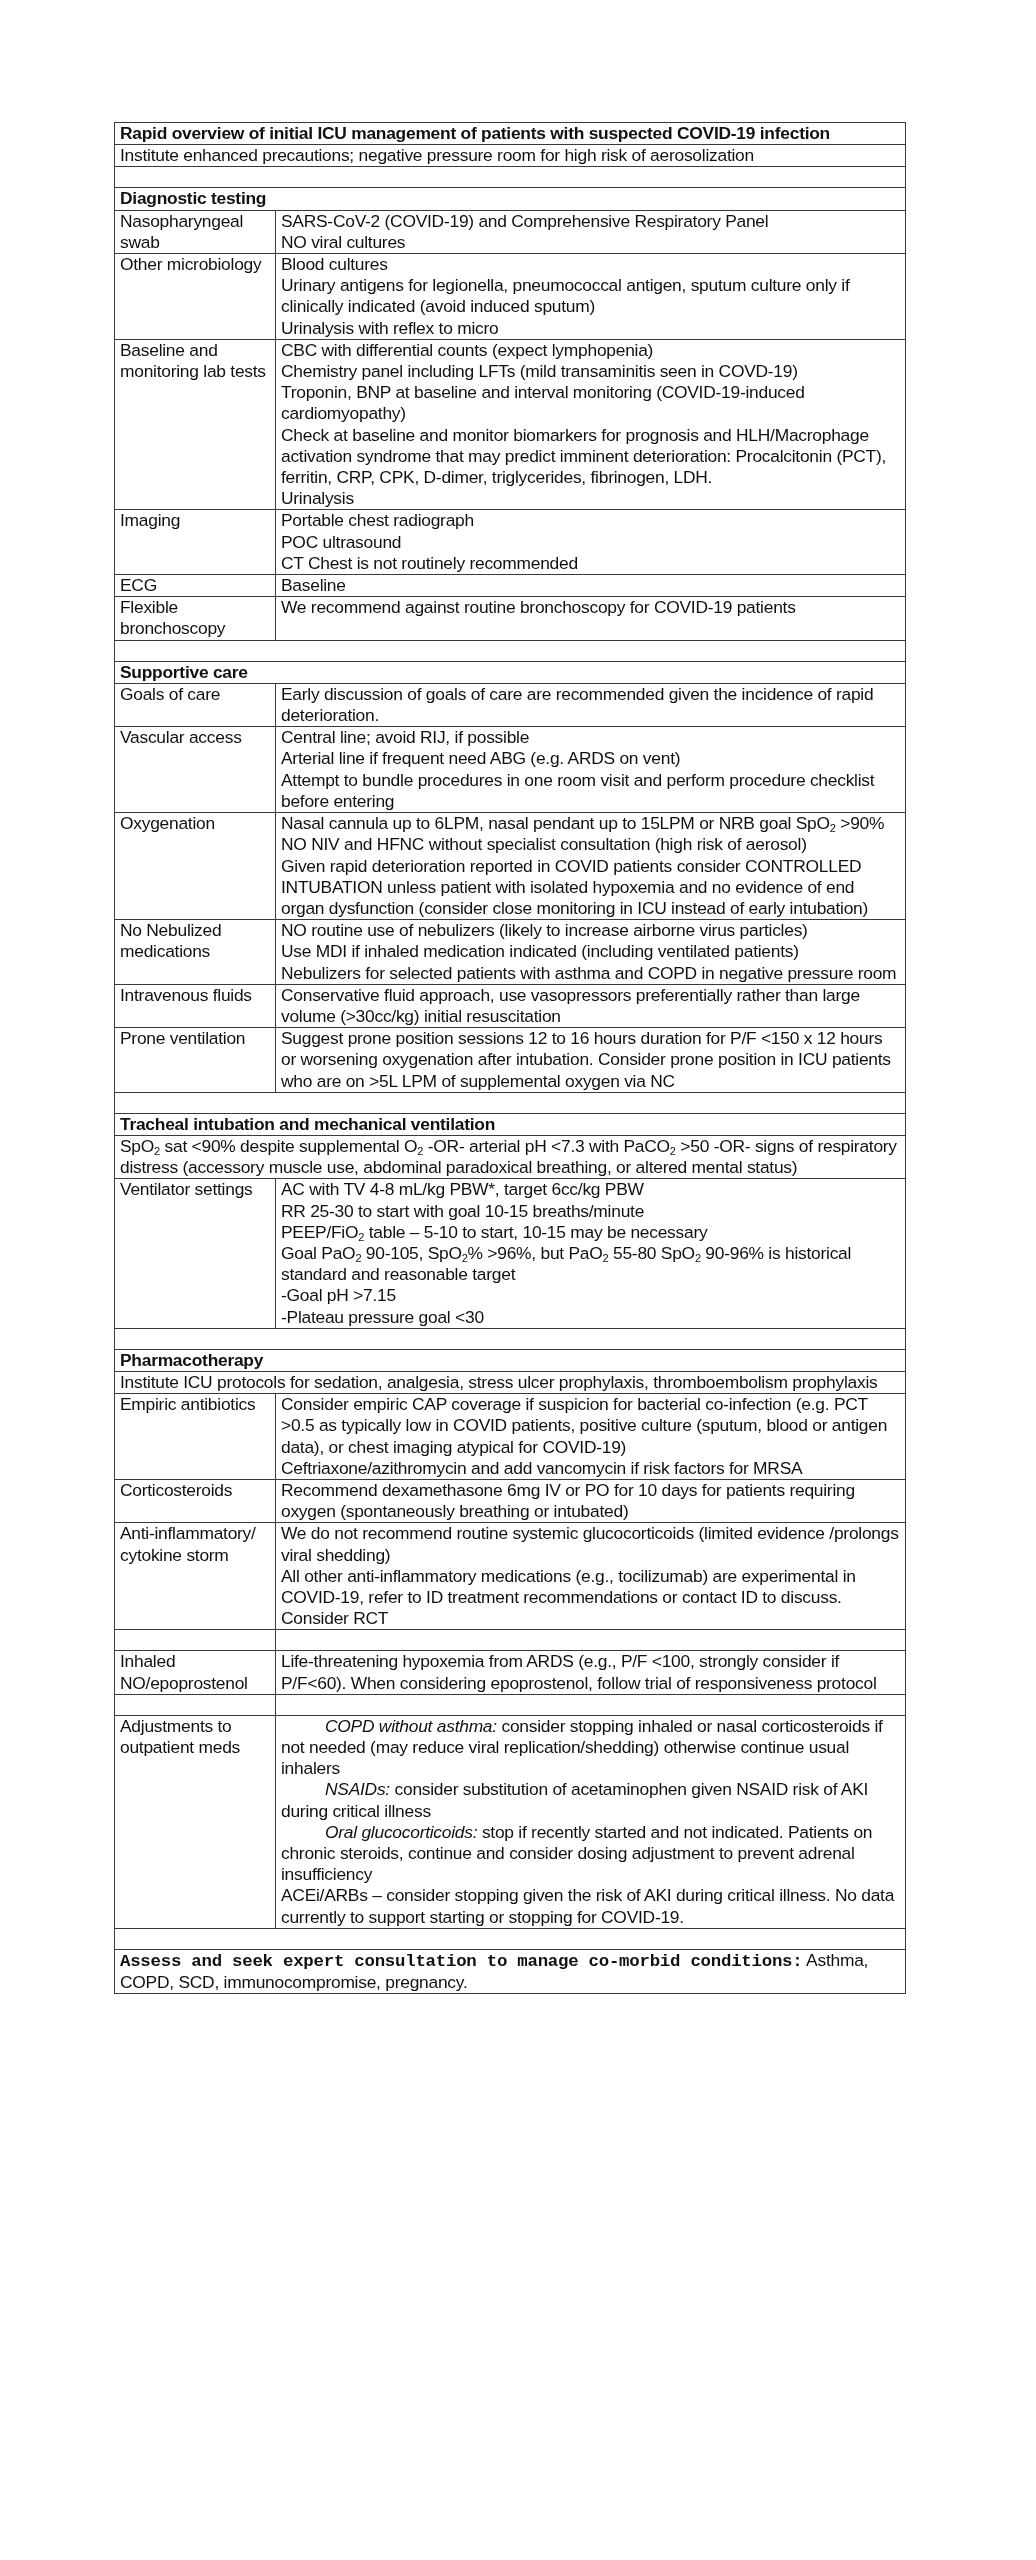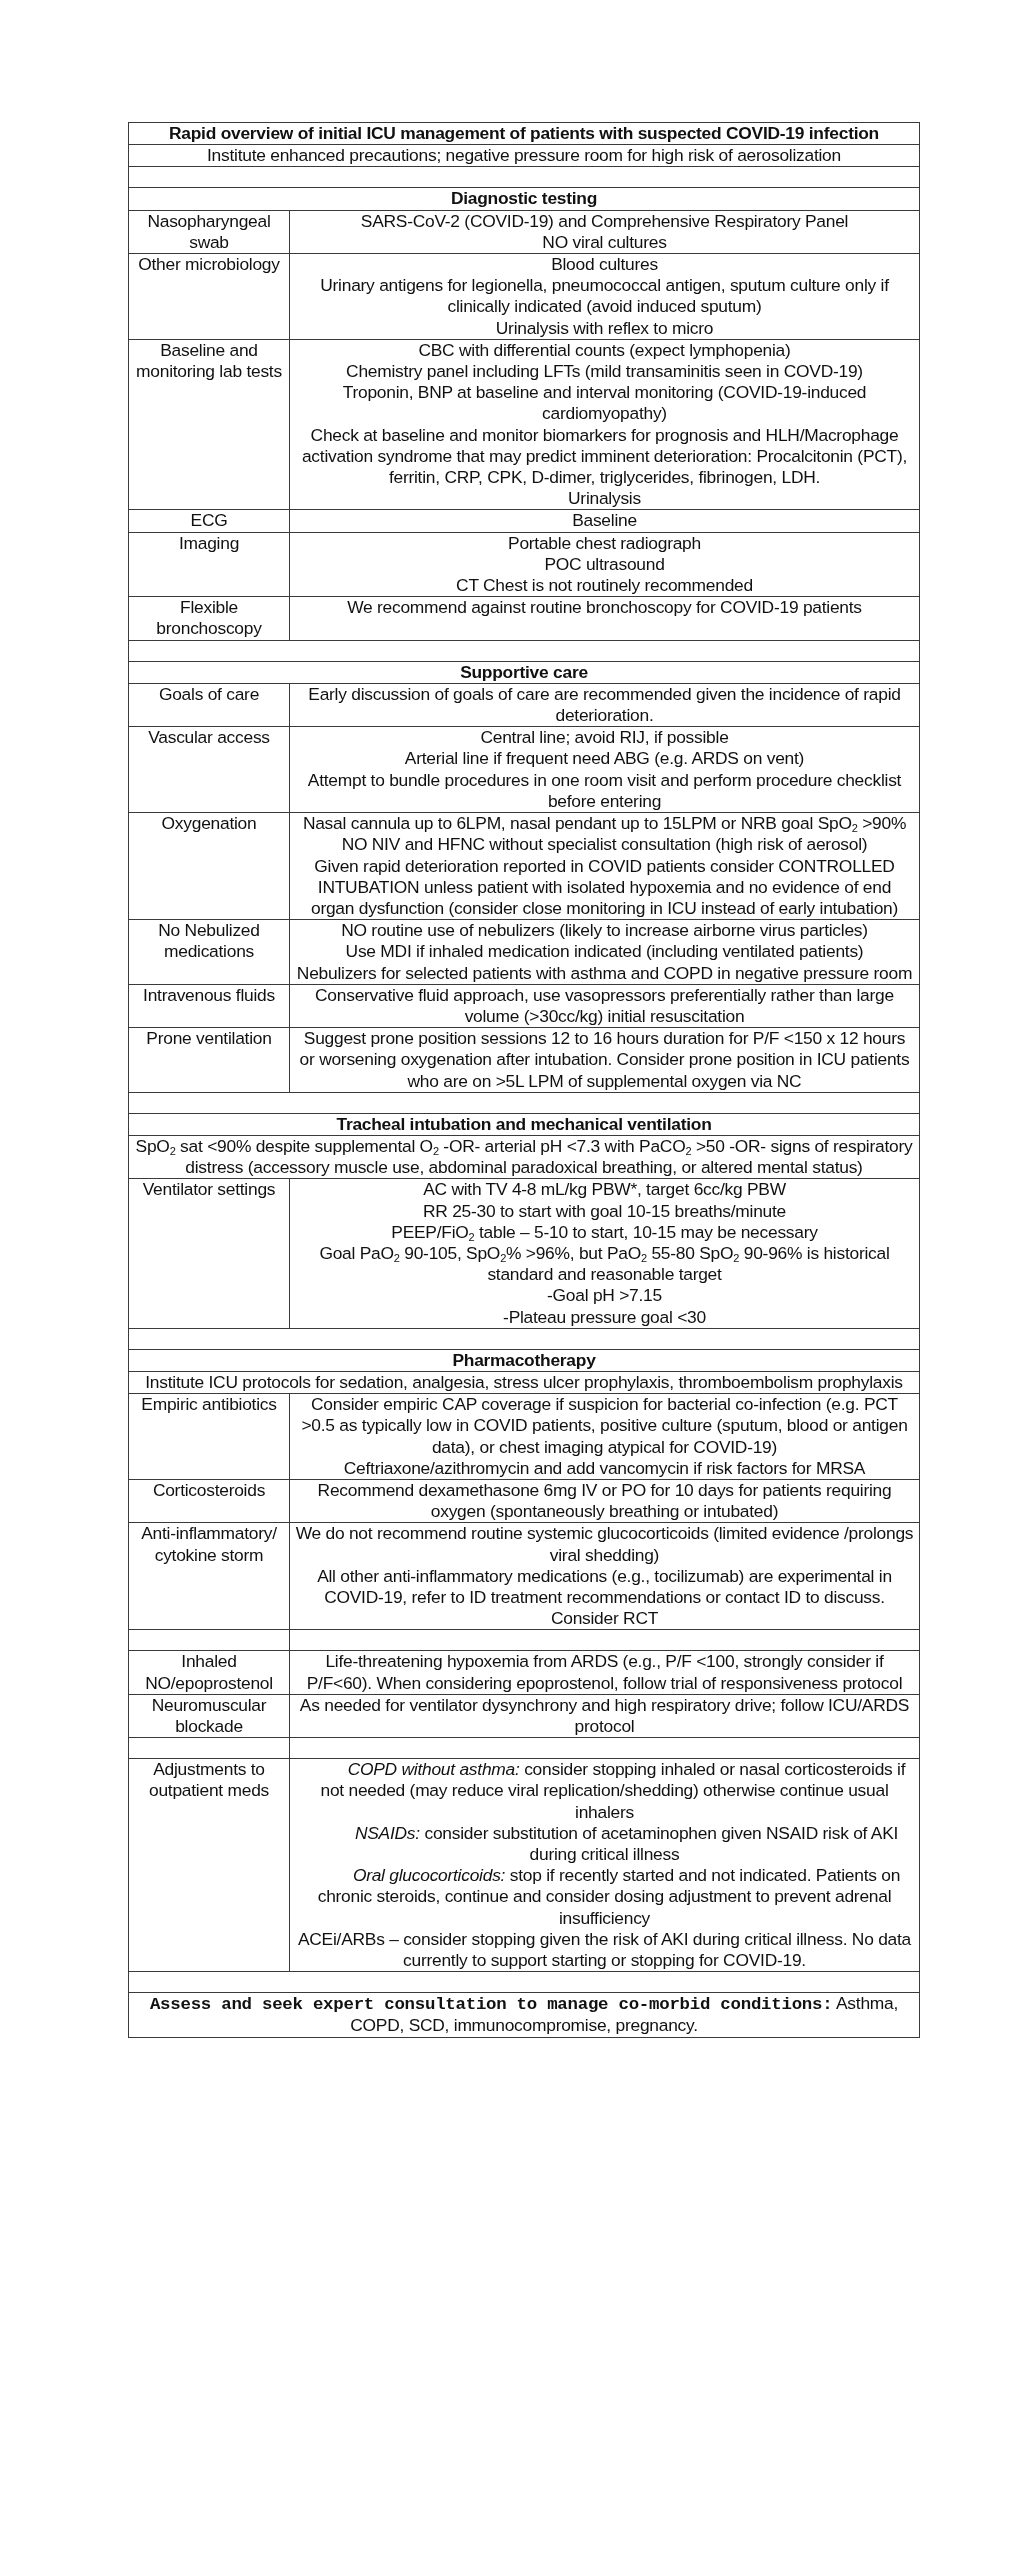--- a/index.html
+++ b/index.html
@@ -1,18 +1,18 @@
 <!DOCTYPE html>
 <html><head>
 <meta charset="utf-8">
 <style>
   html, body { margin: 0; padding: 0; background: #ffffff; }
   body { width: 1036px; height: 2560px; position: relative; overflow: hidden;
          font-family: "Liberation Sans", sans-serif; color: #111; }
-  .doc { position: absolute; left: 128px; top: 122px; width: 791px; text-align: center; }
+  .doc { position: absolute; left: 114px; top: 122px; width: 791px; }
   table { border-collapse: collapse; width: 791px; table-layout: fixed;
           font-family: "Liberation Sans", sans-serif; font-size: 17.4px; line-height: 21.2px;
           letter-spacing: -0.25px; }
   td { border: 1.6px solid #3a3a3a; padding: 0 5px; vertical-align: top; }
   col.c1 { width: 161px; }
   col.c2 { width: 630px; }
   .hdr { font-weight: bold; }
   .blank td { height: 20px; }
   .line { display: block; }
   sub { font-size: 11px; line-height: 0; vertical-align: -3px; }
@@ -61,31 +61,31 @@
           <td>Baseline and monitoring lab tests</td>
           <td>
             <span class="line">CBC with differential counts (expect lymphopenia)</span>
             <span class="line">Chemistry panel including LFTs (mild transaminitis seen in COVD-19)</span>
             <span class="line">Troponin, BNP at baseline and interval monitoring (COVID-19-induced cardiomyopathy)</span>
             <span class="line">Check at baseline and monitor biomarkers for prognosis and HLH/Macrophage activation syndrome that may predict imminent deterioration: Procalcitonin (PCT), ferritin, CRP, CPK, D-dimer, triglycerides, fibrinogen, LDH.</span>
             <span class="line">Urinalysis</span>
           </td>
         </tr>
         <tr>
-          <td>ECG</td>
-          <td>
-            <span class="line">Baseline</span>
-          </td>
-        </tr>
-        <tr>
           <td>Imaging</td>
           <td>
             <span class="line">Portable chest radiograph</span>
             <span class="line">POC ultrasound</span>
             <span class="line">CT Chest is not routinely recommended</span>
+          </td>
+        </tr>
+        <tr>
+          <td>ECG</td>
+          <td>
+            <span class="line">Baseline</span>
           </td>
         </tr>
         <tr>
           <td>Flexible bronchoscopy</td>
           <td>
             <span class="line">We recommend against routine bronchoscopy for COVID-19 patients</span>
           </td>
         </tr>
     <tr class="blank">
           <td colspan="2"></td>
@@ -190,26 +190,20 @@
         <tr class="blank">
           <td></td>
           <td></td>
         </tr>
         <tr>
           <td>Inhaled NO/epoprostenol</td>
           <td>
             <span class="line">Life-threatening hypoxemia from ARDS (e.g., P/F &lt;100, strongly consider if P/F&lt;60). When considering epoprostenol, follow trial of responsiveness protocol</span>
           </td>
         </tr>
-        <tr>
-          <td>Neuromuscular blockade</td>
-          <td>
-            <span class="line">As needed for ventilator dysynchrony and high respiratory drive; follow ICU/ARDS protocol</span>
-          </td>
-        </tr>
         <tr class="blank">
           <td></td>
           <td></td>
         </tr>
     <tr>
       <td>Adjustments to outpatient meds</td>
       <td id="adjustments">
             <span class="line"><span class="it">COPD without asthma:</span><span> consider stopping inhaled or nasal corticosteroids if not needed (may reduce viral replication/shedding) otherwise continue usual inhalers</span></span>
             <span class="line"><span class="it">NSAIDs:</span><span> consider substitution of acetaminophen given NSAID risk of AKI during critical illness</span></span>
             <span class="line"><span class="it">Oral glucocorticoids:</span><span> stop if recently started and not indicated. Patients on chronic steroids, continue and consider dosing adjustment to prevent adrenal insufficiency</span></span>

